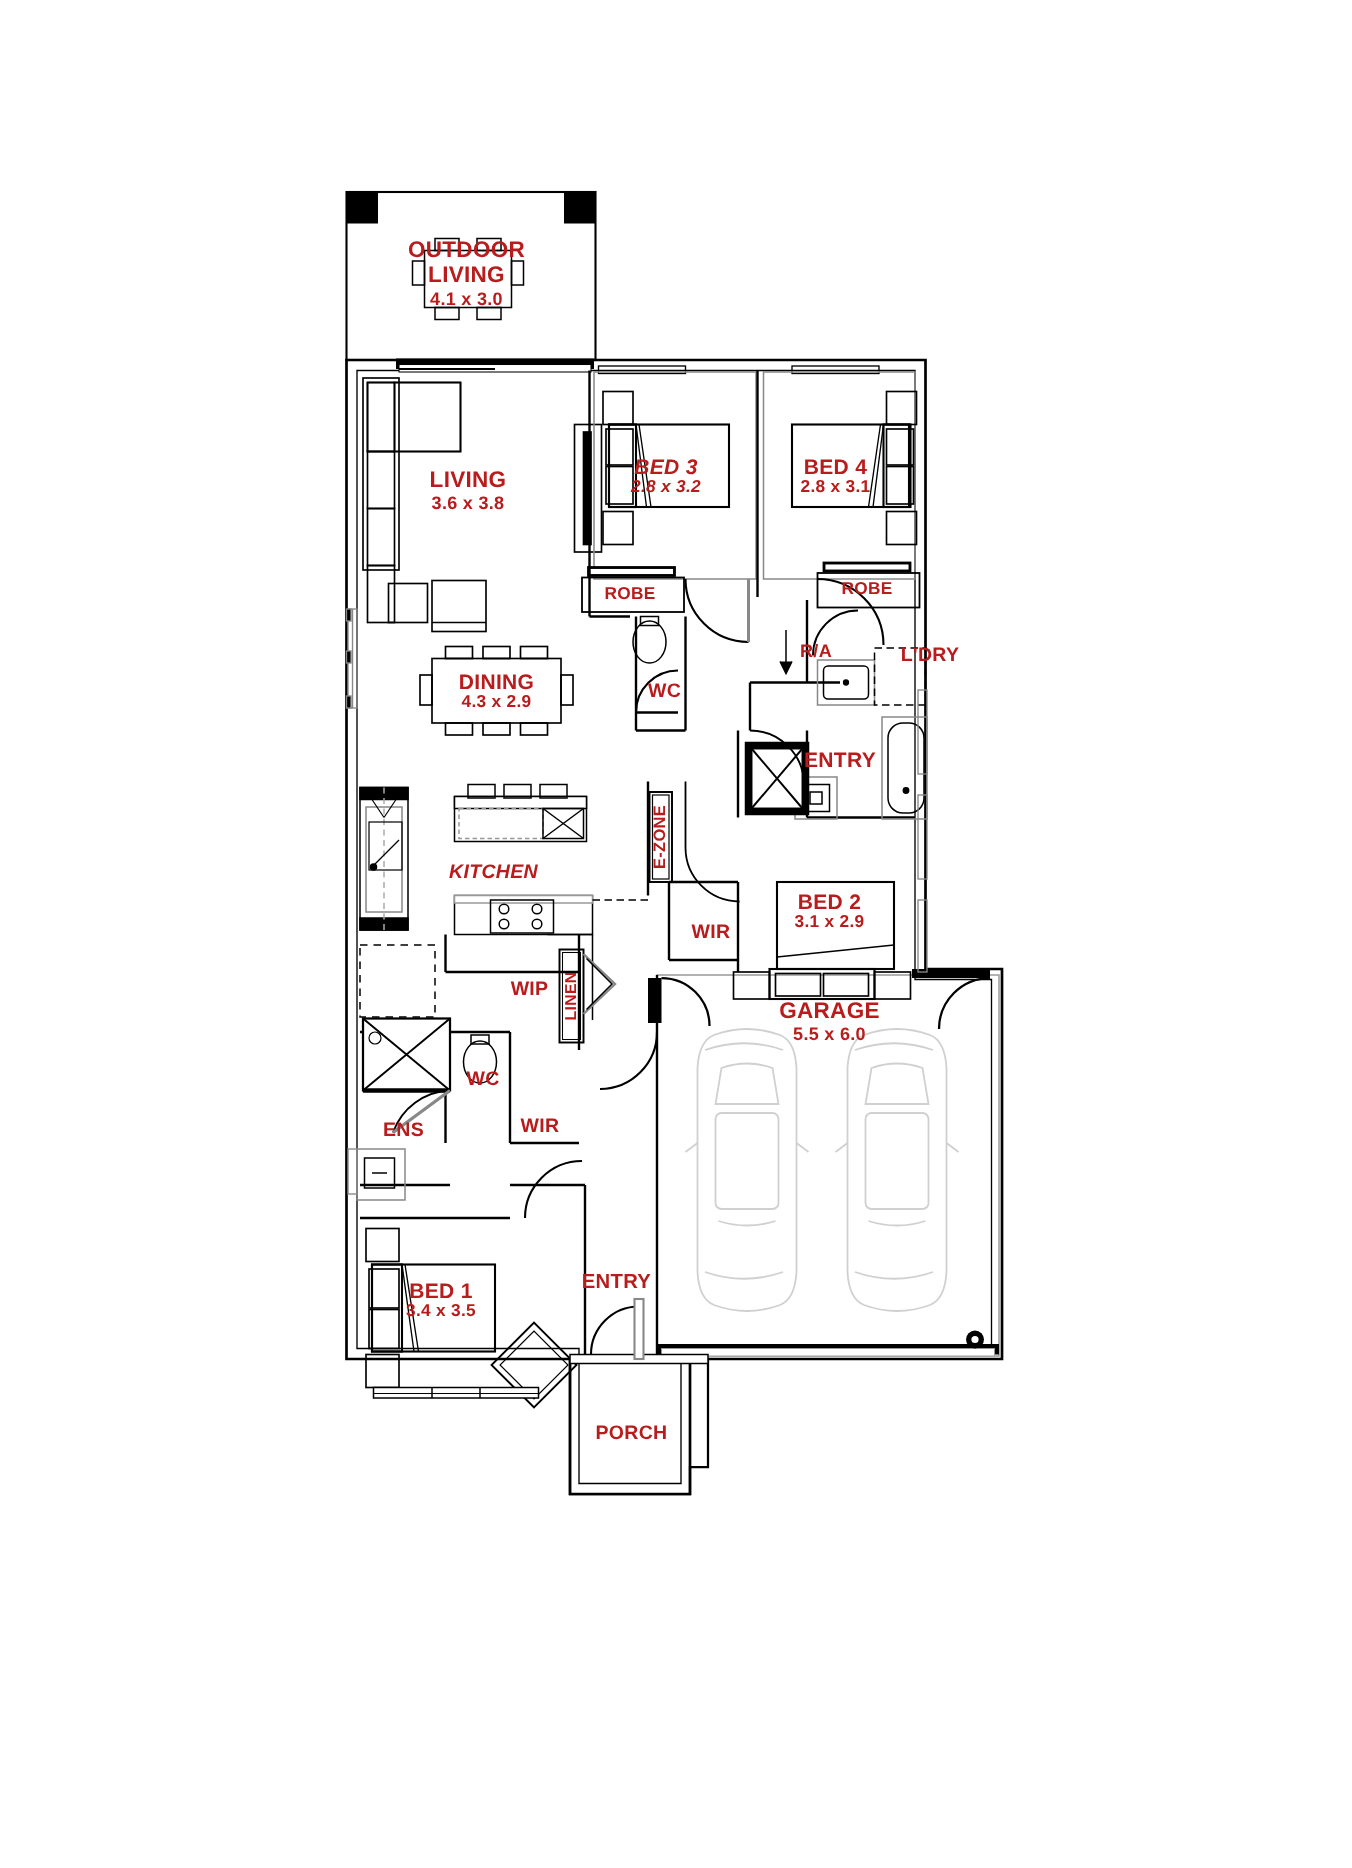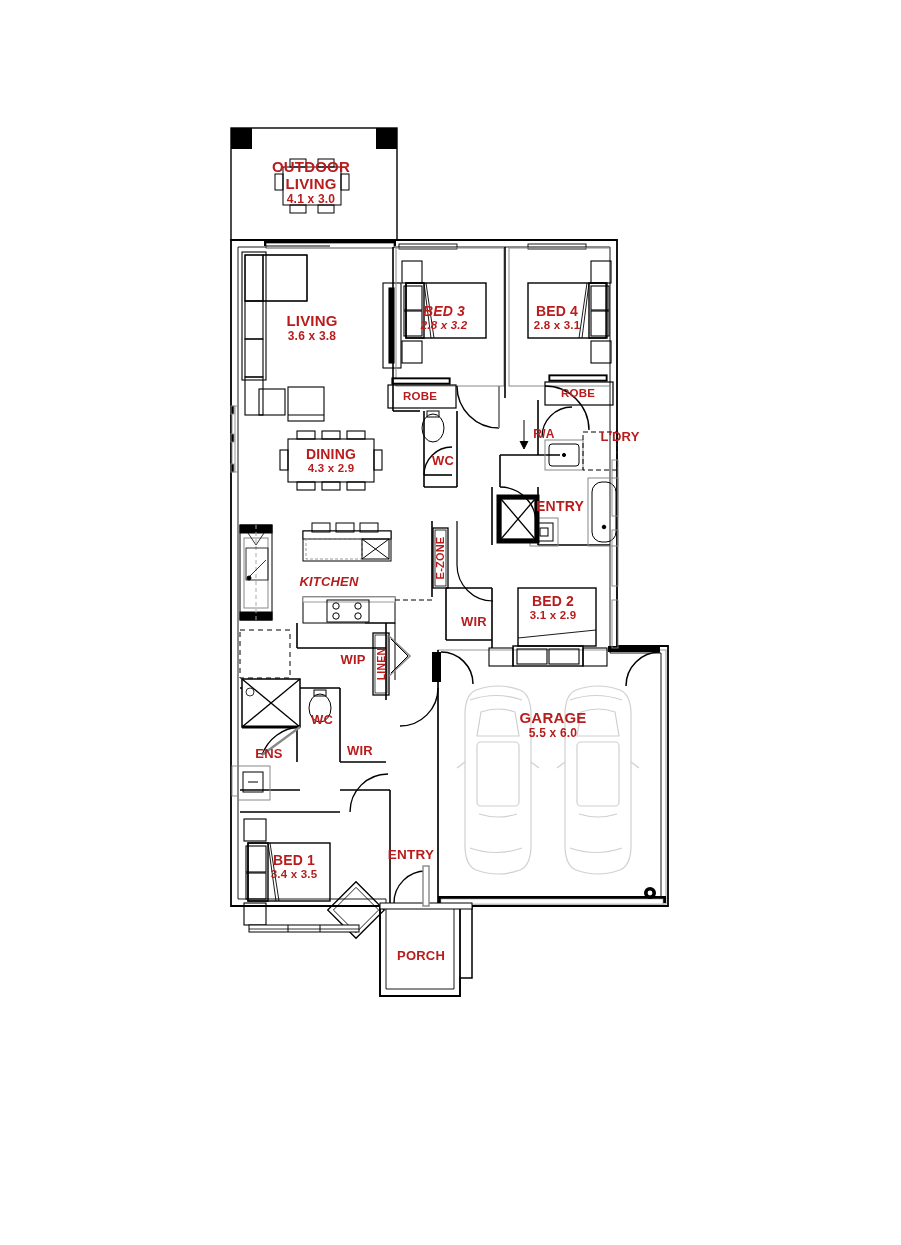--- a/index.html
+++ b/index.html
@@ -402,21 +402,21 @@
 <div class="lbl ctr" style="left:329px;top:659px;font-size:13px;margin-left:24px;">WIP</div>
 
 <div class="lbl vert" style="left:381px;top:664px;font-size:10.5px;">LINEN</div>
 
 <div class="lbl ctr" style="left:322px;top:719px;font-size:13px;">WC</div>
 
 <div class="lbl ctr" style="left:269px;top:753px;font-size:13px;">ENS</div>
 
 <div class="lbl ctr" style="left:360px;top:750px;font-size:13px;">WIR</div>
 
-<div class="lbl ctr" style="left:553px;top:681px;font-size:15px;margin-top:43px;">
+<div class="lbl ctr" style="left:553px;top:681px;font-size:15px;">
   <span>GARAGE</span>
   <span class="dim" style="font-size:12px;">5.5 x 6.0</span>
 </div>
 
 <div class="lbl ctr" style="left:294px;top:866px;font-size:14px;">
   <span>BED 1</span>
   <span class="dim" style="font-size:11.5px;">3.4 x 3.5</span>
 </div>
 
 <div class="lbl ctr" style="left:411px;top:854px;font-size:13.5px;">ENTRY</div>

